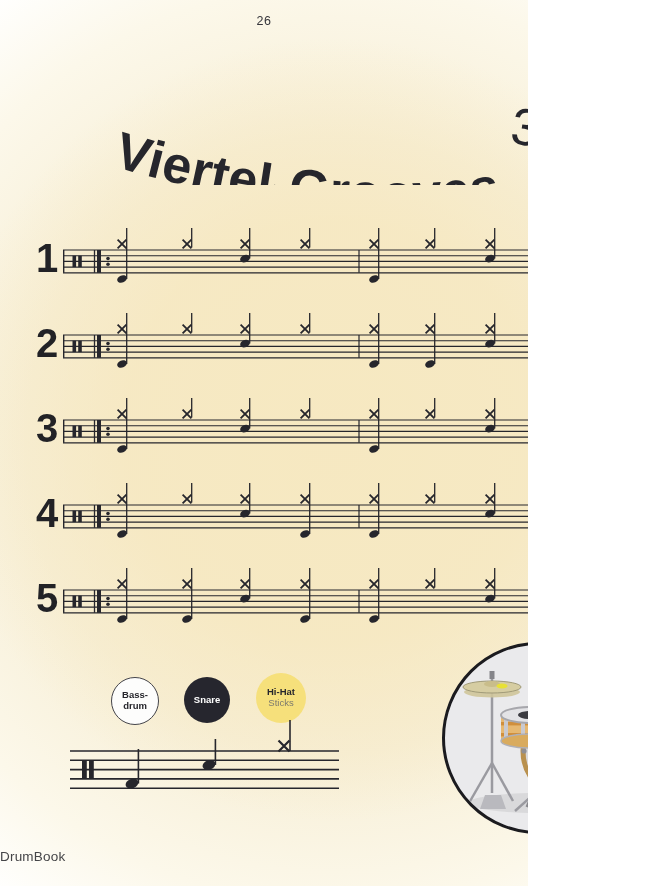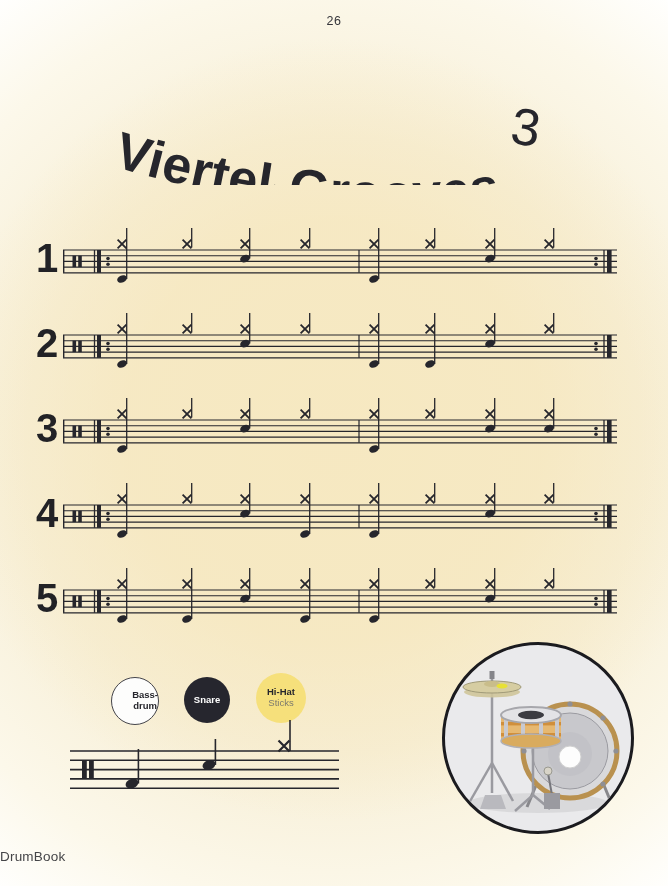--- a/index.html
+++ b/index.html
@@ -1,17 +1,17 @@
 <!DOCTYPE html>
 <html><head>
 <meta charset="utf-8">
 <style>
   html,body{margin:0;padding:0;background:#fff;}
   .page{
-    position:relative;width:668px;height:886px;overflow:hidden;
+    position:relative;width:528px;height:886px;overflow:hidden;
     font-family:"Liberation Sans",sans-serif;color:#26262c;
     background:
       radial-gradient(circle 400px at 334px 430px, rgba(246,231,190,.75) 0%, rgba(246,231,190,.75) 52%, rgba(246,233,200,0) 98%),
       radial-gradient(circle 560px at 334px 445px, #f6ecca 0%, #f7efd7 55%, #fcf8ea 82%, #fffffe 100%),
       #ffffff;
   }
   .pagenum{position:absolute;top:14px;left:0;width:100%;text-align:center;
     font-size:12.5px;color:#35353a;letter-spacing:.5px;}
   .title-svg{position:absolute;left:0;top:55px;}
   .ex-row{position:absolute;left:0;width:668px;height:80px;}
@@ -256,21 +256,21 @@
           <path d="M 364.6 23.6 L 373.4 32.4 M 373.4 23.6 L 364.6 32.4" stroke="#26262c" stroke-width="1.8" fill="none"></path>
           <line x1="433.7" x2="433.7" y1="12" y2="42.6" stroke="#26262c" stroke-width="1.3"></line>
           <path d="M 424.6 23.6 L 433.4 32.4 M 433.4 23.6 L 424.6 32.4" stroke="#26262c" stroke-width="1.8" fill="none"></path>
           <ellipse cx="429" cy="42.6" rx="5" ry="3.6" fill="#26262c" transform="rotate(-21 429 42.6)"></ellipse>
           <line x1="492.7" x2="492.7" y1="12" y2="31.5" stroke="#26262c" stroke-width="1.3"></line>
           <path d="M 483.6 23.6 L 492.4 32.4 M 492.4 23.6 L 483.6 32.4" stroke="#26262c" stroke-width="1.8" fill="none"></path>
         </svg>
       </div>
     </div>
 
-  <div class="legend-circle legend-outline" style="left:111px;top:677px;justify-content:flex-end;">
+  <div class="legend-circle legend-outline" style="left:111px;top:677px;">
     <span><span>Bass-</span><br><span>drum</span></span>
   </div>
   <div class="legend-circle legend-dark" style="left: 184px; top: 677px; background: rgb(38, 38, 46);">
     <span>Snare</span>
   </div>
   <div class="legend-circle legend-yellow" style="left: 256px; top: 673px; background: rgb(246, 224, 123); align-items: center;">
     <span><span>Hi-Hat</span><br><span class="legend-sub">Sticks</span></span>
   </div>
 
   <svg class="mini-svg" width="300" height="84" viewBox="0 -14 300 84">

